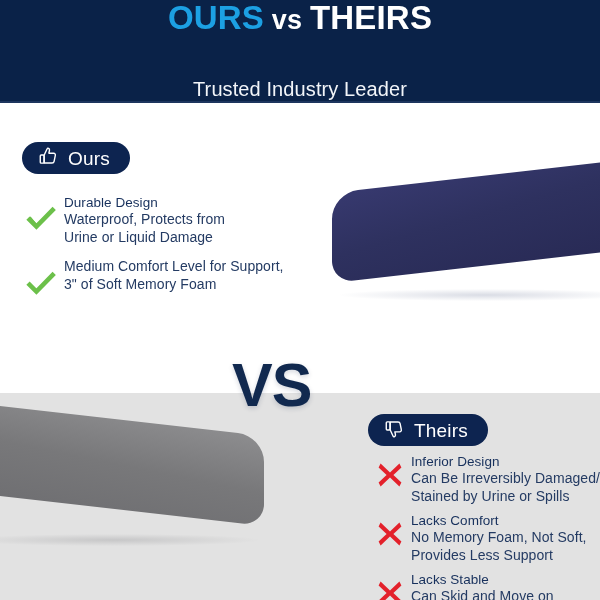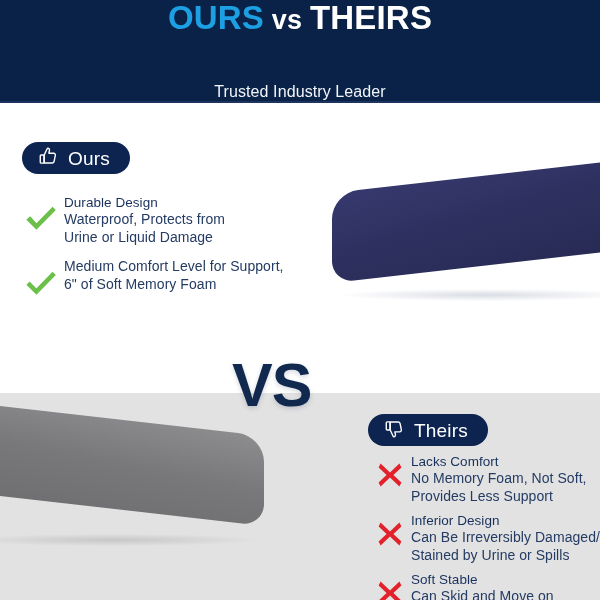--- a/index.html
+++ b/index.html
@@ -57,21 +57,21 @@
   .header-title .vs {
     color: #ffffff;
     font-size: 27px;
   }
   .header-title .theirs {
     color: #ffffff;
   }
   .header-sub {
     margin-top: 6px;
     color: #f2f5f9;
-    font-size: 16px;
+    font-size: 20px;
     font-weight: normal;
     letter-spacing: 0.1px;
     white-space: nowrap;
   }
 
   
   .mattress {
     position: absolute;
   }
 
@@ -268,21 +268,21 @@
     </div>
 
     <div class="feature-item">
       <span class="feature-mark">
         <svg width="34" height="34" viewBox="0 0 34 34">
           <path d="M4 17.2 L12.4 25.6 L30.2 7.4" stroke="#6cc04a" stroke-width="4.6" fill="none" stroke-linecap="butt" stroke-linejoin="miter"></path>
         </svg>
       </span>
       <span class="feature-text">
         <div class="feature-desc">Medium Comfort Level for Support,
-6" of Soft Memory Foam</div>
+3" of Soft Memory Foam</div>
       </span>
     </div>
 
 
   </div>
 
   <div id="vs-divider">VS</div>
 
   <div class="badge" id="badge-theirs">
     <span>
@@ -296,47 +296,47 @@
 
   <div class="feature-list" id="list-theirs">
 
     <div class="feature-item">
       <span class="feature-mark">
         <svg width="28" height="28" viewBox="0 0 28 28">
           <path d="M4.6 2.6 L14 11.4 L23.4 2.6 L25.4 6.4 L17.4 14 L25.4 21.6 L23.4 25.4 L14 16.6 L4.6 25.4 L2.6 21.6 L10.6 14 L2.6 6.4 Z" fill="#e3212b"></path>
         </svg>
       </span>
       <span class="feature-text">
+        <span class="feature-title">Inferior Design</span>
+        <div class="feature-desc">Can Be Irreversibly Damaged/
+Stained by Urine or Spills</div>
+      </span>
+    </div>
+
+    <div class="feature-item">
+      <span class="feature-mark">
+        <svg width="28" height="28" viewBox="0 0 28 28">
+          <path d="M4.6 2.6 L14 11.4 L23.4 2.6 L25.4 6.4 L17.4 14 L25.4 21.6 L23.4 25.4 L14 16.6 L4.6 25.4 L2.6 21.6 L10.6 14 L2.6 6.4 Z" fill="#e3212b"></path>
+        </svg>
+      </span>
+      <span class="feature-text">
         <span class="feature-title">Lacks Comfort</span>
         <div class="feature-desc">No Memory Foam, Not Soft,
 Provides Less Support</div>
       </span>
     </div>
 
     <div class="feature-item">
       <span class="feature-mark">
         <svg width="28" height="28" viewBox="0 0 28 28">
           <path d="M4.6 2.6 L14 11.4 L23.4 2.6 L25.4 6.4 L17.4 14 L25.4 21.6 L23.4 25.4 L14 16.6 L4.6 25.4 L2.6 21.6 L10.6 14 L2.6 6.4 Z" fill="#e3212b"></path>
         </svg>
       </span>
       <span class="feature-text">
-        <span class="feature-title">Inferior Design</span>
-        <div class="feature-desc">Can Be Irreversibly Damaged/
-Stained by Urine or Spills</div>
-      </span>
-    </div>
-
-    <div class="feature-item">
-      <span class="feature-mark">
-        <svg width="28" height="28" viewBox="0 0 28 28">
-          <path d="M4.6 2.6 L14 11.4 L23.4 2.6 L25.4 6.4 L17.4 14 L25.4 21.6 L23.4 25.4 L14 16.6 L4.6 25.4 L2.6 21.6 L10.6 14 L2.6 6.4 Z" fill="#e3212b"></path>
-        </svg>
-      </span>
-      <span class="feature-text">
-        <span class="feature-title">Soft Stable</span>
+        <span class="feature-title">Lacks Stable</span>
         <div class="feature-desc">Can Skid and Move on Bedframe
 for Uncomfortable Sleep</div>
       </span>
     </div>
 
   </div>
 
 </div>
 
 </body></html>

